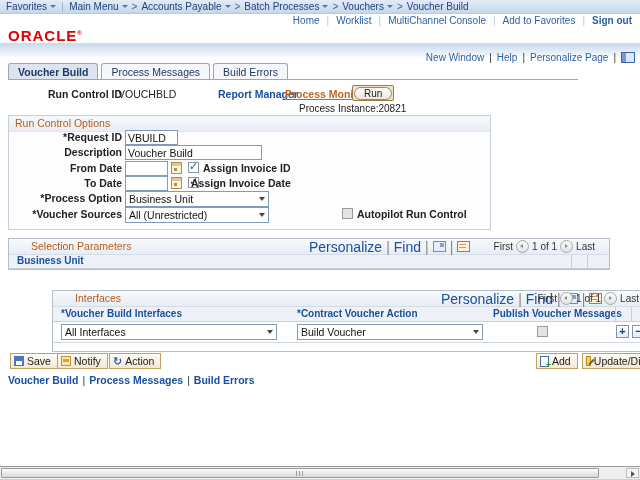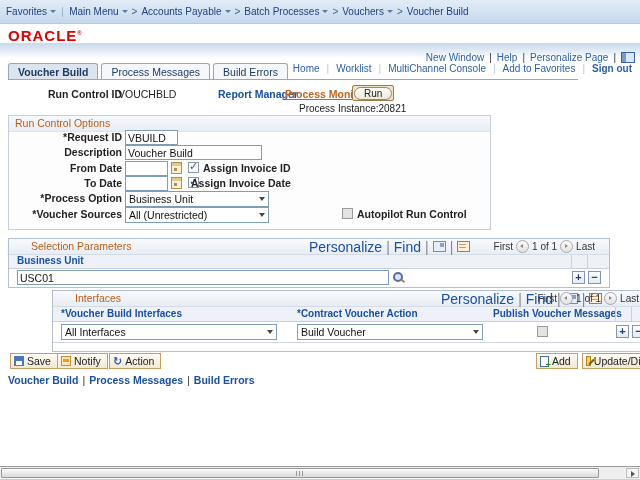--- a/index.html
+++ b/index.html
@@ -1,30 +1,30 @@
 <!DOCTYPE html>
 <html><head>
 <meta charset="utf-8">
 <style>
   html,body{margin:0;padding:0;}
   body{font-family:"Liberation Sans","DejaVu Sans",sans-serif;background:#fff;}
   .screen{position:relative;width:640px;height:480px;overflow:hidden;background:#fff;}
 
   
-  .nav-bar{position:absolute;top:0;left:0;width:640px;height:24px;
+  .nav-bar{position:absolute;top:0;left:0;width:640px;height:14px;
     background:linear-gradient(#e2ecf7,#c4d8ec);border-bottom:1px solid #b6cbe2;
     display:flex;align-items:center;font-size:10px;color:#24427c;padding-left:6px;box-sizing:border-box;}
   .nav-item{display:flex;align-items:center;cursor:default;white-space:nowrap;}
   .caret{width:0;height:0;border-left:3px solid transparent;border-right:3px solid transparent;
     border-top:3px solid #5878a8;display:inline-block;margin-left:3px;}
   .nav-divider{width:1px;height:10px;background:#9fb6d0;margin:0 6px;}
   .crumb-sep{margin:0 4px;color:#44608c;}
 
   
-  .util-row{position:absolute;top:15px;right:8px;display:flex;align-items:center;gap:7px;font-size:10px;margin-top:48px;}
+  .util-row{position:absolute;top:15px;right:8px;display:flex;align-items:center;gap:7px;font-size:10px;}
   .util-row .sep{color:#b8c6da;}
   a.link{color:#2b5fa6;text-decoration:none;cursor:pointer;}
   .signout{color:#1c3a6e;font-weight:bold;}
 
   
   .logo{position:absolute;left:8px;top:27px;color:#e00000;font-size:15px;font-weight:bold;letter-spacing:1px;}
   .logo sup{font-size:6px;}
   .grad-band{position:absolute;top:43px;left:0;width:640px;height:15px;
     background:linear-gradient(#c8d9ec 0%,#eaf1f8 70%,#ffffff 100%);}
 
@@ -269,26 +269,20 @@
         <span>1 of 1</span>
         <span class="circ right"></span>
         <span>Last</span>
       </div>
     </div>
     <div class="grid-colhdr" style="height:13px;">
       <span class="colhdr-text" style="left:8px;">Business Unit</span>
       <span class="hdr-celldiv" style="right:37px;"></span>
       <span class="hdr-celldiv" style="right:21px;"></span>
     </div>
-    <div class="grid-row" style="height:18px;">
-      <input class="txt-input" style="left: 8px; top: 1px; width: 372px;" value="USC01">
-      <span class="lookup-icon" style="left:383px;top:2px;"></span>
-      <span class="mini-btn plus" style="right:24px;top:2px;"></span>
-      <span class="mini-btn minus" style="right:8px;top:2px;"></span>
-    </div>
   </div>
 
   <div class="grid" style="top:290px;margin-left:44px;">
     <div class="grid-hbar">
       <span class="grid-title">Interfaces</span>
       <div class="grid-toolbar" style="left:388px;">
         <a>Personalize</a>
         <span class="sep">|</span>
         <a>Find</a>
         <span class="sep">|</span>

